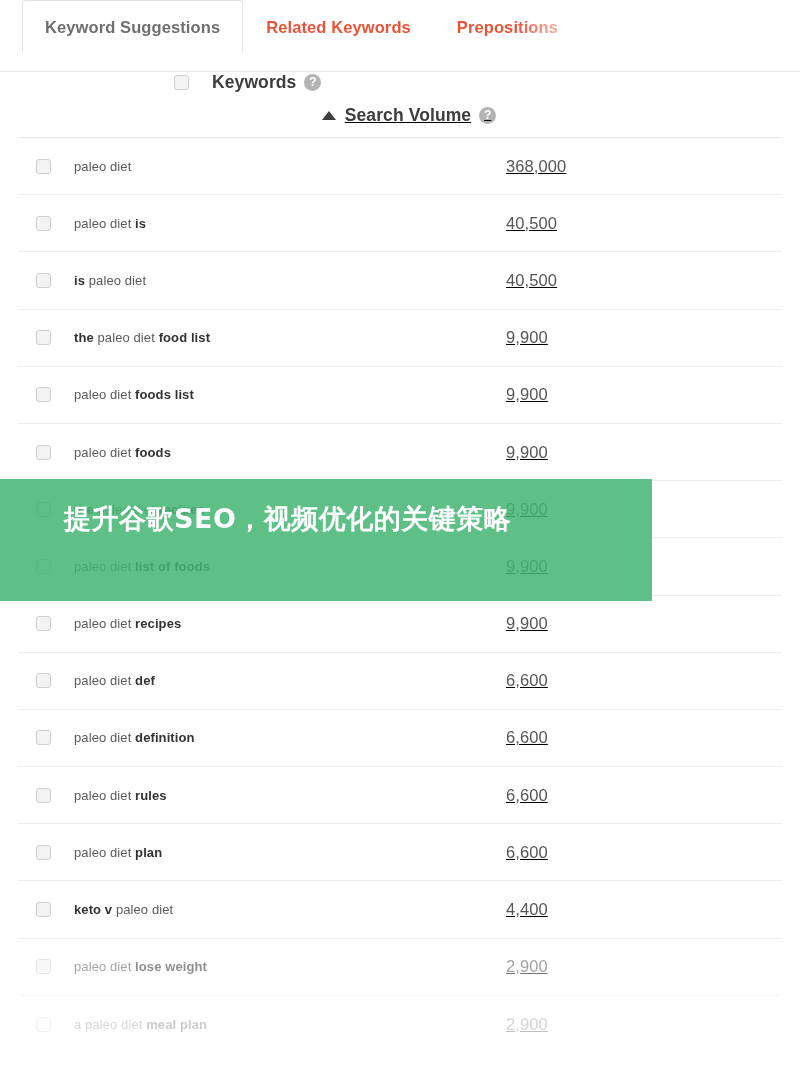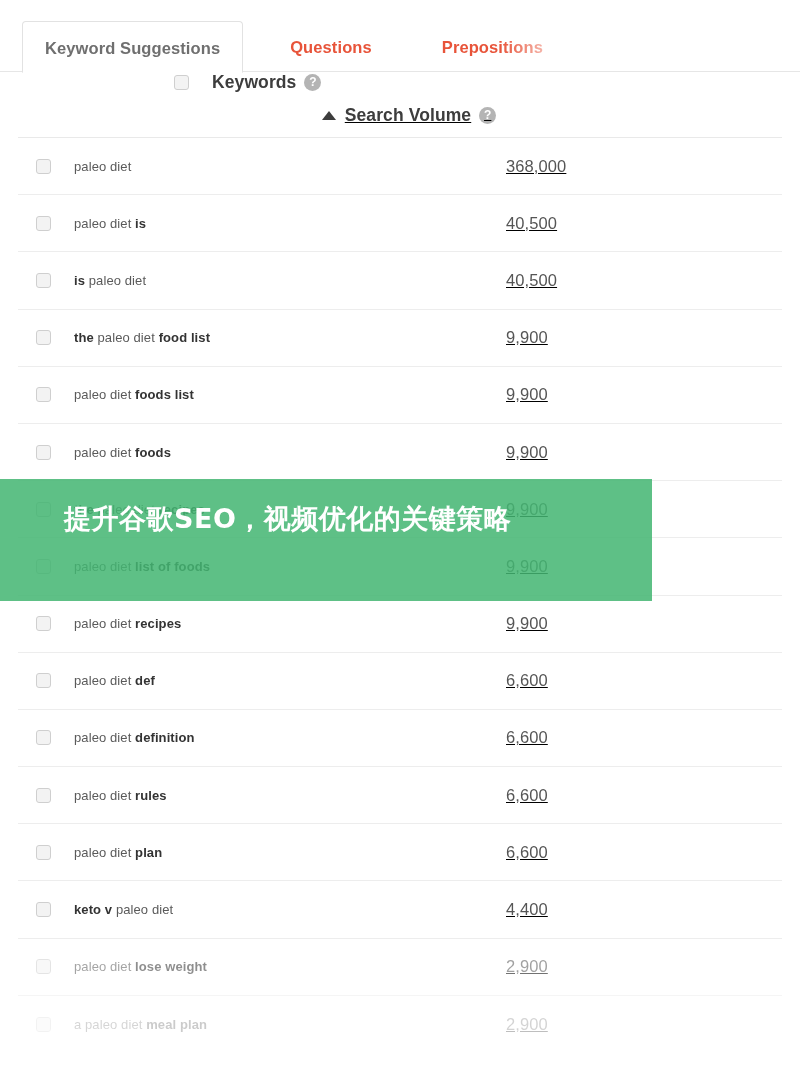--- a/index.html
+++ b/index.html
@@ -15,22 +15,21 @@
     position: relative;
   }
 
   
   .tabbar {
     position: relative;
     height: 72px;
     box-sizing: border-box;
     padding-left: 22px;
     display: flex;
-    align-items: flex-end;
-    gap: 24px;
+    align-items: flex-start;
   }
   .tabbar::after {
     content: "";
     position: absolute;
     left: 0; right: 0; bottom: 0;
     height: 1px;
     background: #e6e6e6;
   }
   .tab {
     position: relative;
@@ -161,21 +160,21 @@
     line-height: 44px;
     letter-spacing: 0.5px;
     font-family: "DejaVu Sans", "Liberation Sans", sans-serif;
   }
 </style>
 </head>
 <body>
 
 <div class="tabbar">
   <div class="tab active">Keyword Suggestions</div>
-  <div class="tab">Questions</div>
+  <div class="tab">Related Keywords</div>
   <div class="tab fade-right">Prepositions</div>
 </div>
 
 <div class="table">
 
   <div class="thead">
     <div class="col-kw">
       <div class="chk"></div>
       <span class="th-label">Keywords</span>
       <span class="help">?</span>

